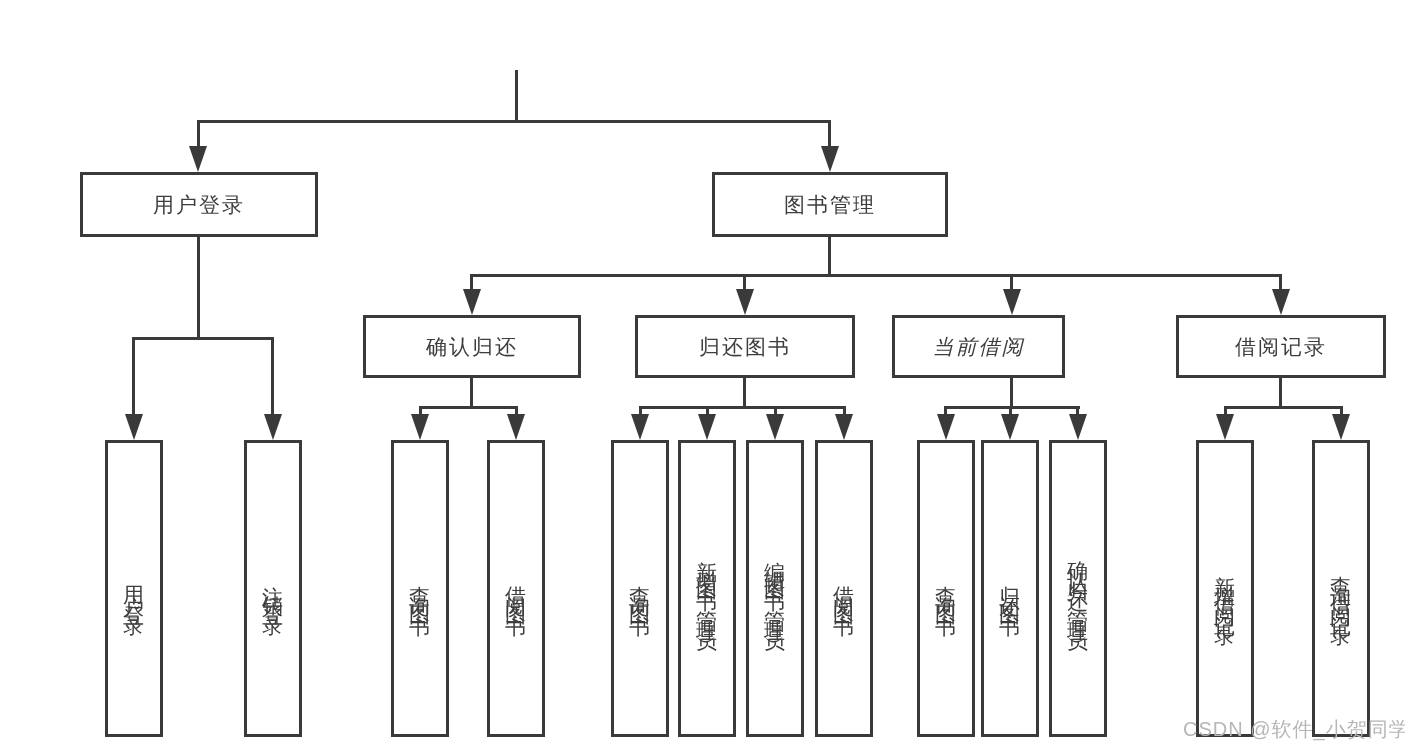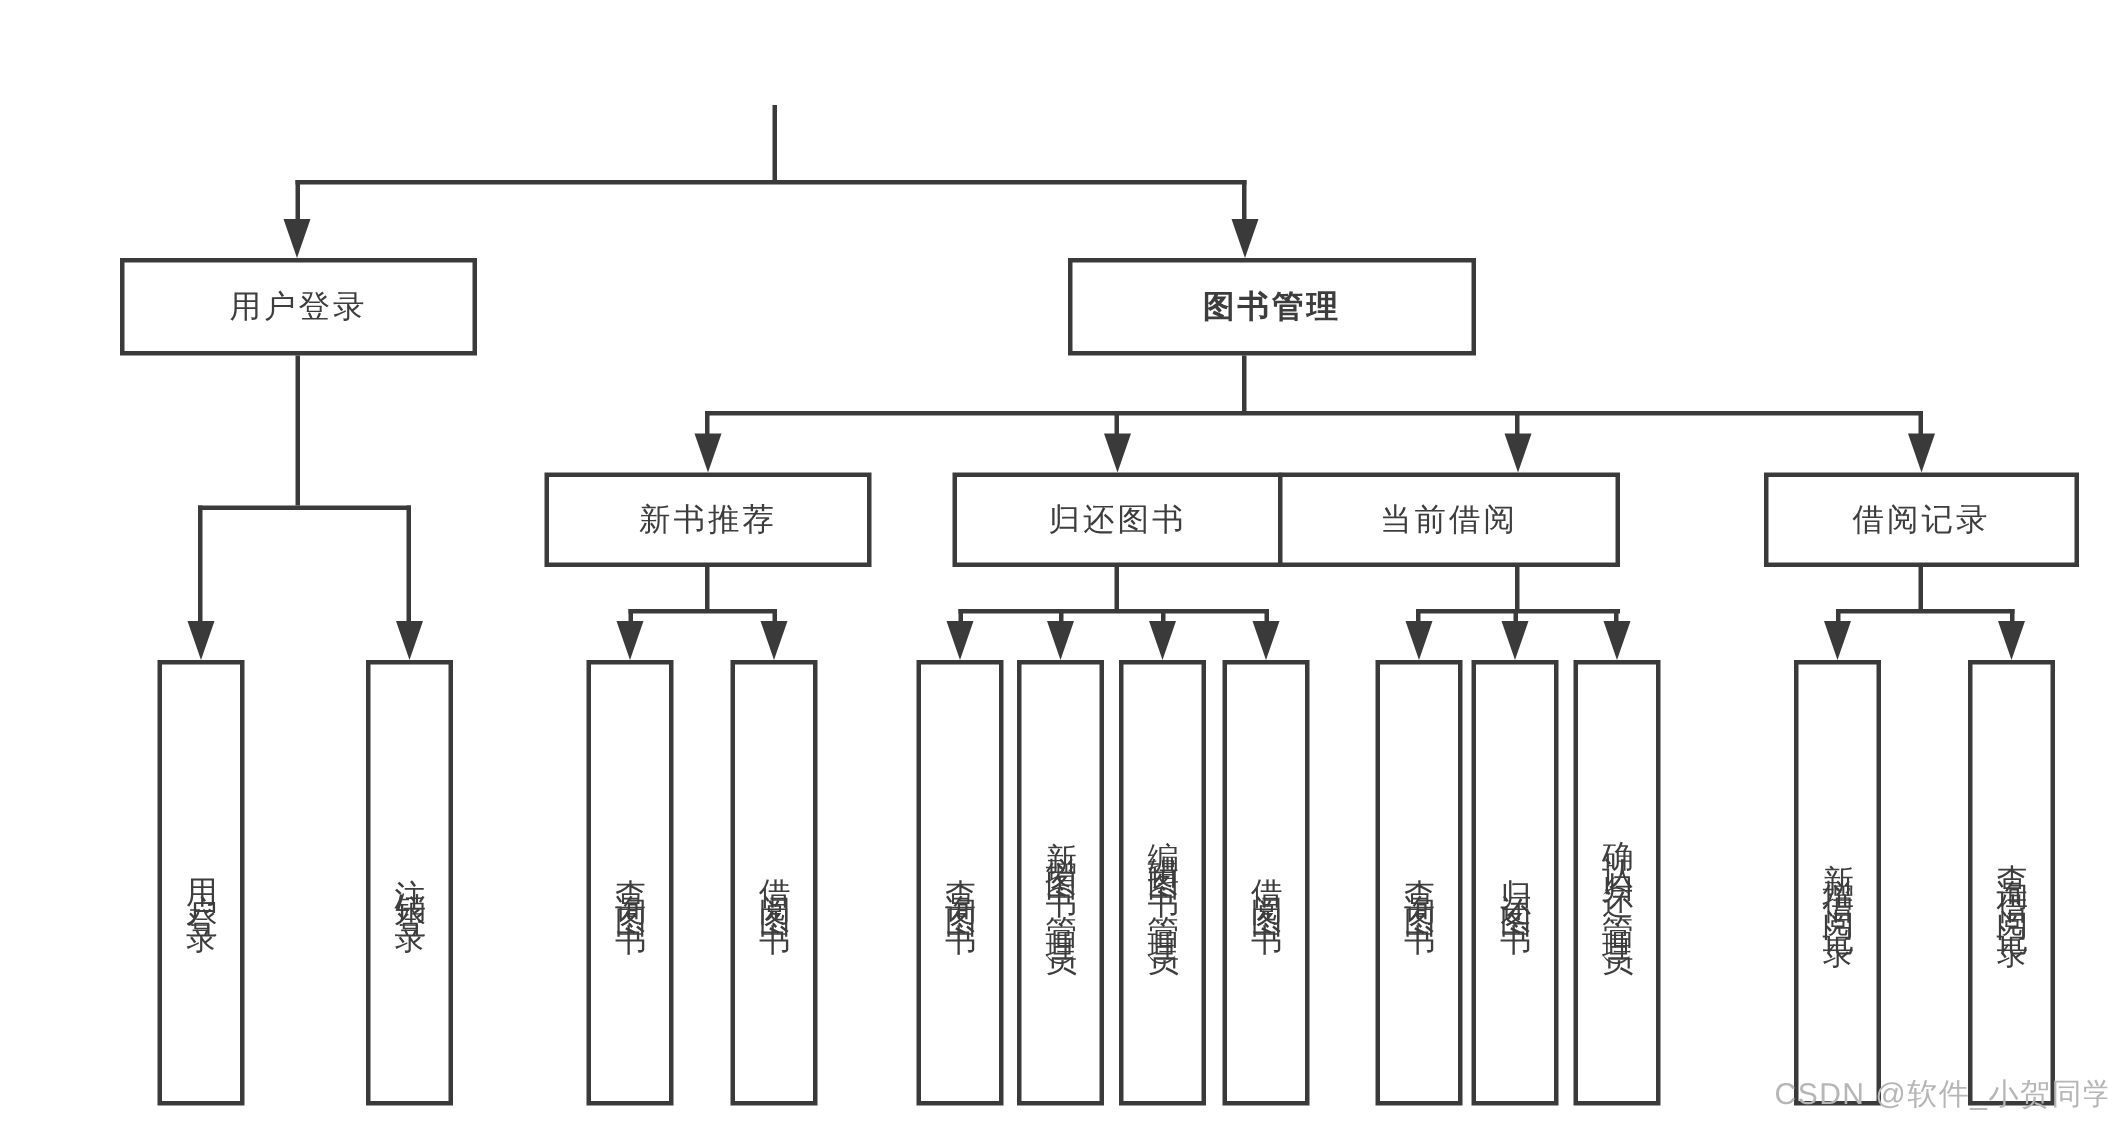--- a/index.html
+++ b/index.html
@@ -69,21 +69,21 @@
   <div class="vline" style="left:515px; top:70px; height:50px;"></div>
   <div class="hline" style="left:197px; top:120px; width:634px;"></div>
   <div class="vline" style="left:197px; top:120px; height:28px;"></div>
   <div class="vline" style="left:828px; top:120px; height:28px;"></div>
   <div class="arrow" style="left:189px; top:146px;"></div>
   <div class="arrow" style="left:821px; top:146px;"></div>
 
   <div class="box" style="left:80px; top:172px; width:238px; height:65px;">
     <span>用户登录</span>
   </div>
-  <div class="box" style="left:712px; top:172px; width:272px; height:65px;font-weight:bold;">
+  <div class="box" style="left:712px; top:172px; width:236px; height:65px;">
     <span>图书管理</span>
   </div>
 
   <div class="vline" style="left:197px; top:237px; height:100px;"></div>
   <div class="hline" style="left:132px; top:337px; width:142px;"></div>
   <div class="vline" style="left:132px; top:337px; height:80px;"></div>
   <div class="vline" style="left:271px; top:337px; height:80px;"></div>
   <div class="arrow" style="left:125px; top:414px;"></div>
   <div class="arrow" style="left:264px; top:414px;"></div>
 
@@ -92,26 +92,26 @@
   <div class="vline" style="left:470px; top:274px; height:18px;"></div>
   <div class="vline" style="left:743px; top:274px; height:18px;"></div>
   <div class="vline" style="left:1010px; top:274px; height:18px;"></div>
   <div class="vline" style="left:1279px; top:274px; height:18px;"></div>
   <div class="arrow" style="left:463px; top:289px;"></div>
   <div class="arrow" style="left:736px; top:289px;"></div>
   <div class="arrow" style="left:1003px; top:289px;"></div>
   <div class="arrow" style="left:1272px; top:289px;"></div>
 
   <div class="box" style="left:363px; top:315px; width:218px; height:63px;">
-    <span>新书推荐</span>
+    <span>确认归还</span>
   </div>
   <div class="box" style="left:635px; top:315px; width:220px; height:63px;">
     <span>归还图书</span>
   </div>
-  <div class="box" style="left:852px; top:315px; width:228px; height:63px;">
+  <div class="box" style="left:892px; top:315px; width:173px; height:63px;font-style:italic;">
     <span>当前借阅</span>
   </div>
   <div class="box" style="left:1176px; top:315px; width:210px; height:63px;">
     <span>借阅记录</span>
   </div>
 
   <div class="vline" style="left:470px; top:378px; height:28px;"></div>
   <div class="hline" style="left:419px; top:406px; width:99px;"></div>
   <div class="vline" style="left:419px; top:406px; height:10px;"></div>
   <div class="vline" style="left:515px; top:406px; height:10px;"></div>

